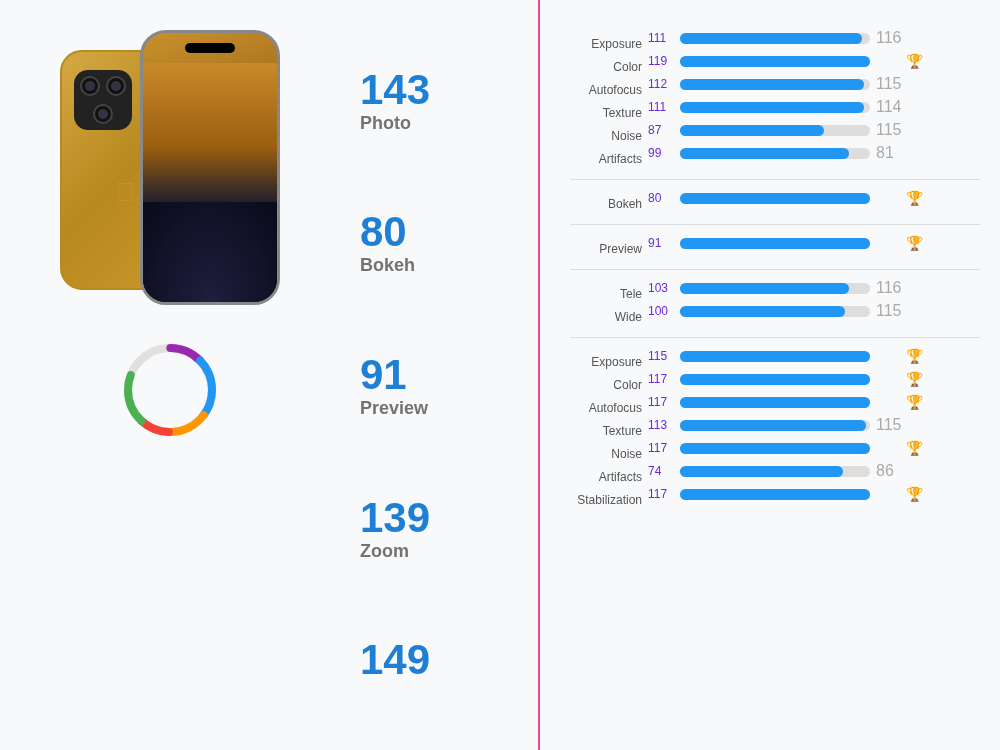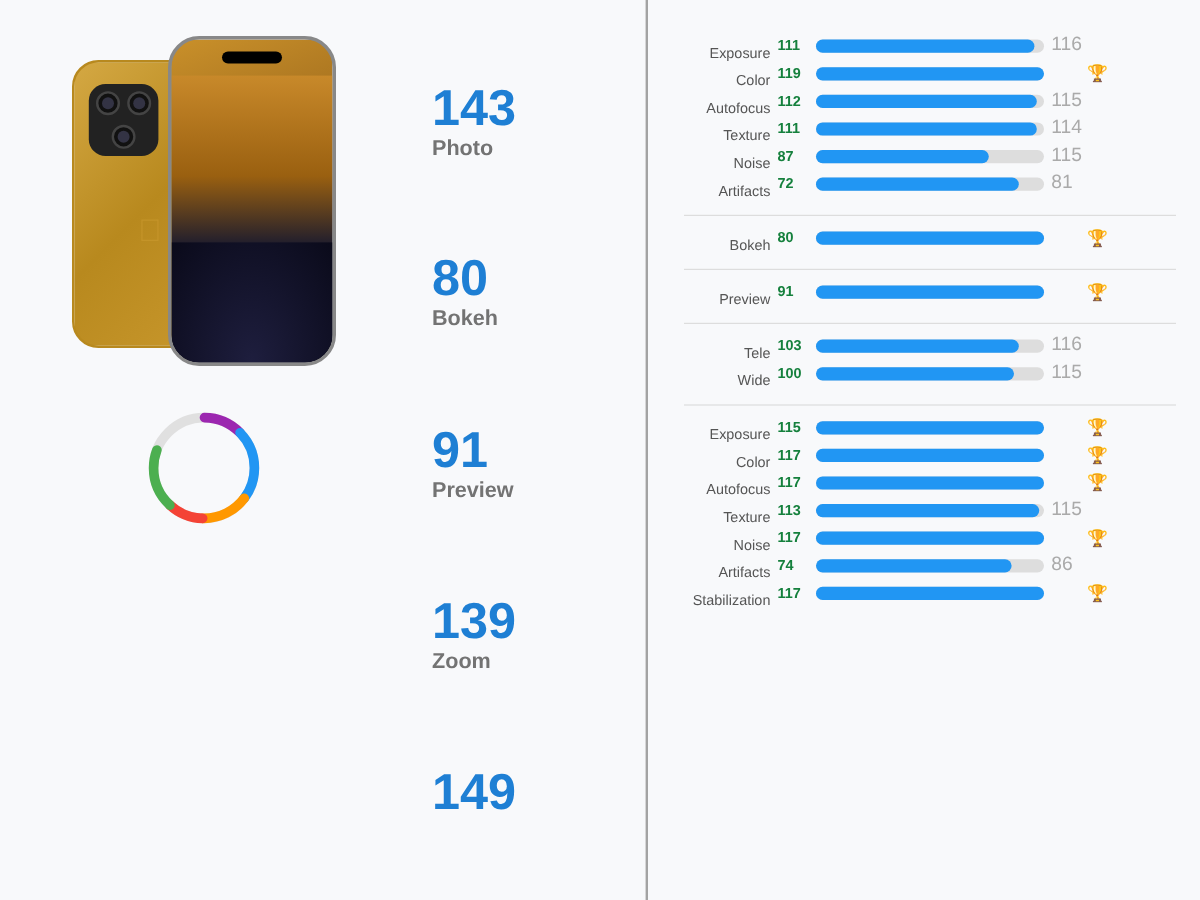--- a/index.html
+++ b/index.html
@@ -217,21 +217,21 @@
       display: flex;
       flex: 1;
     }
 
     .scores-panel {
       width: 200px;
       display: flex;
       flex-direction: column;
       justify-content: space-around;
       padding: 30px 0 30px 20px;
-      border-right: 2px solid #a3a3a3;
+      border-right: 2px solid #ec4899;
     }
 
     .score-section {
       display: flex;
       flex-direction: column;
       gap: 2px;
     }
 
     .score-big {
       font-size: 42px;
@@ -279,22 +279,22 @@
       font-size: 12px;
       color: #555;
       text-align: right;
       width: 72px;
       flex-shrink: 0;
       margin-top: 12px;
     }
 
     .bar-score {
       font-size: 12px;
-      font-weight: 700;
-      color: #15803d;
+      font-weight: 400;
+      color: #6d28d9;
       width: 26px;
       flex-shrink: 0;
     }
 
     .bar-track {
       flex: 1;
       height: 11px;
       background: #ddd;
       border-radius: 6px;
       position: relative;
@@ -433,21 +433,21 @@
           <div class="bar-name">Noise</div>
           <div class="bar-score">87</div>
           <div class="bar-track">
             <div class="bar-fill" style="width: 76%;"></div>
           </div>
           <div class="bar-max">115</div>
           <div class="trophy"></div>
         </div>
         <div class="bar-row">
           <div class="bar-name">Artifacts</div>
-          <div class="bar-score">72</div>
+          <div class="bar-score">99</div>
           <div class="bar-track">
             <div class="bar-fill" style="width: 89%;"></div>
           </div>
           <div class="bar-max">81</div>
           <div class="trophy"></div>
         </div>
       </div>
       <div class="bar-group-divider"></div>
       <div class="bar-group">
         <div class="bar-row">

